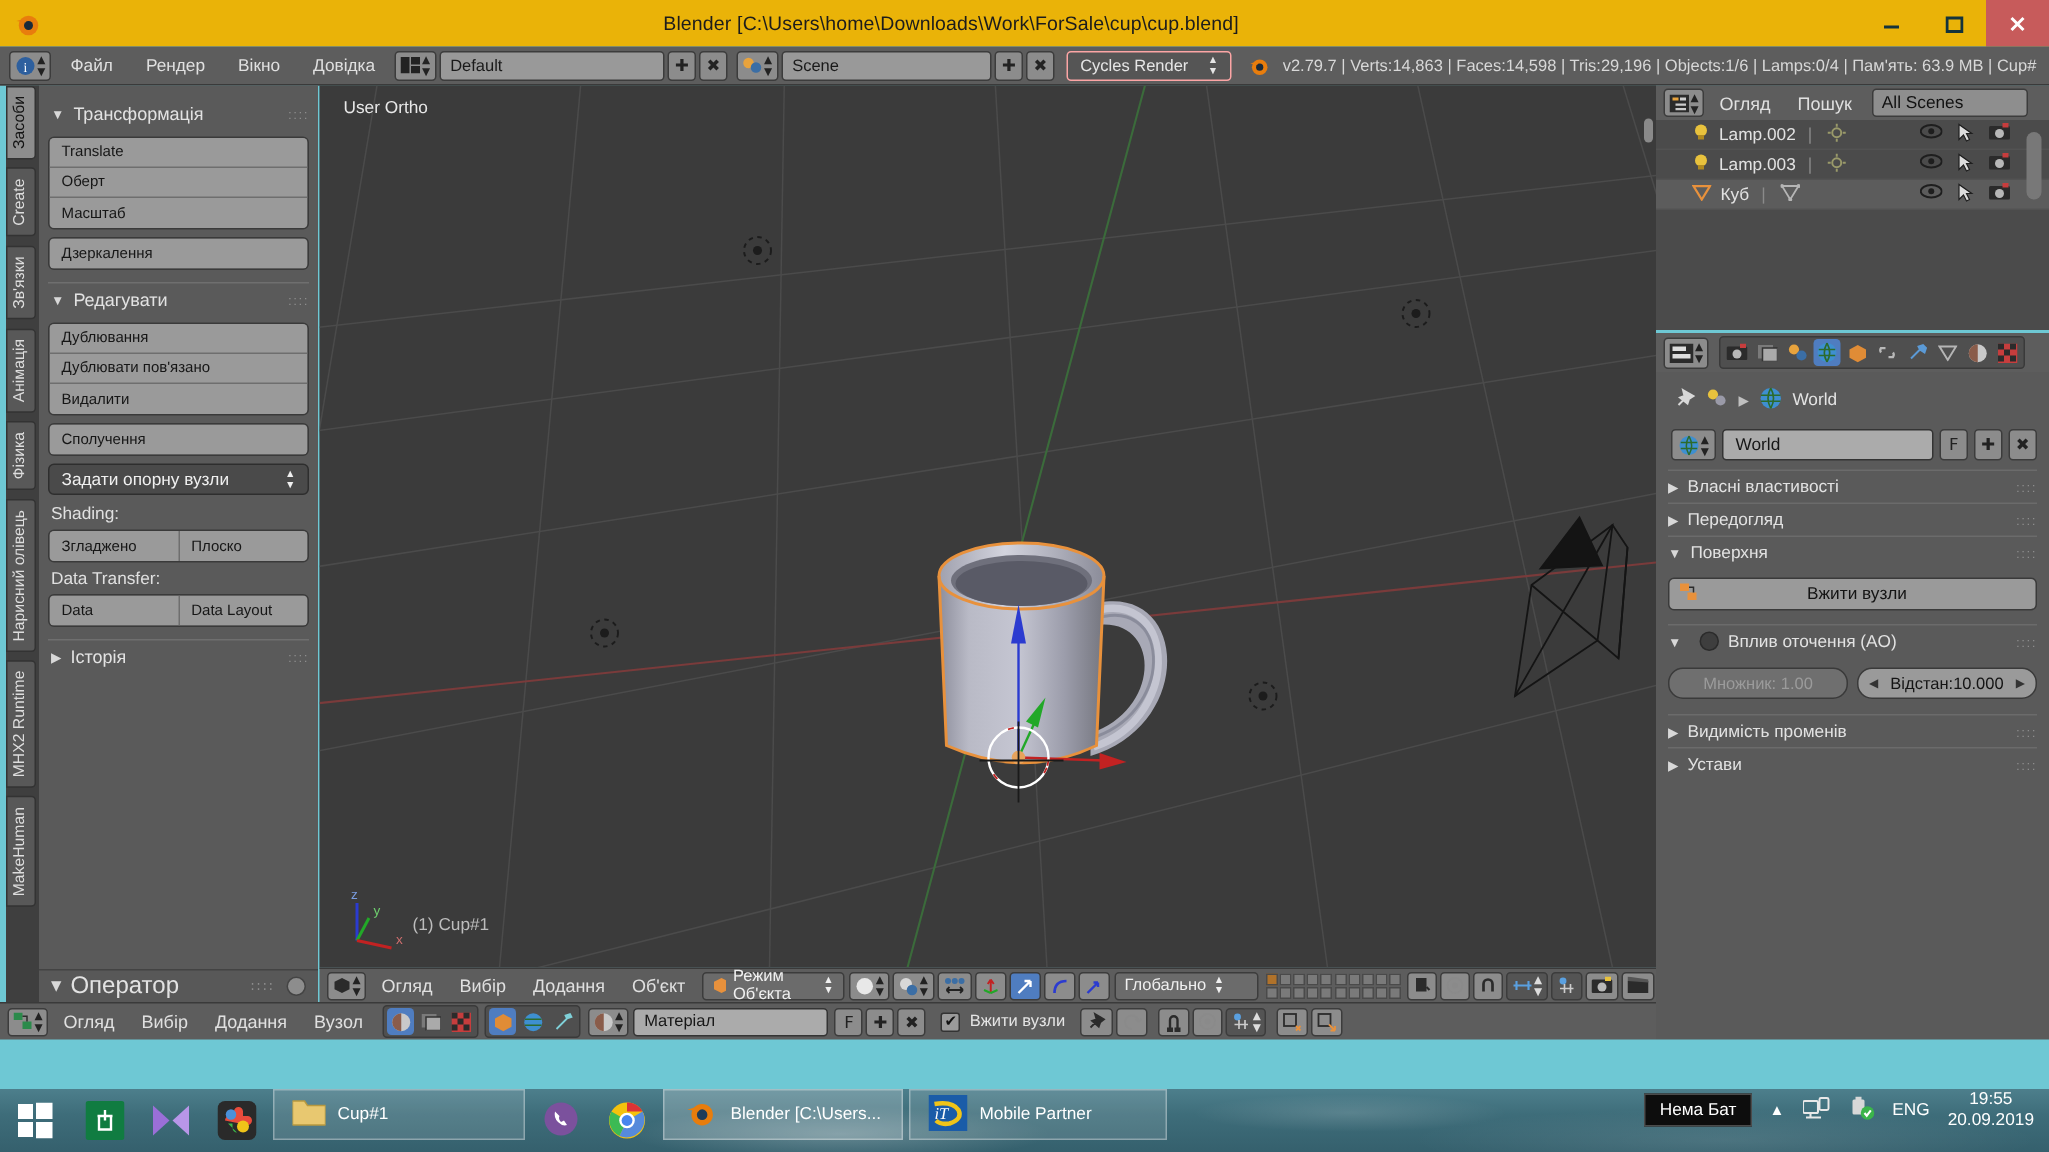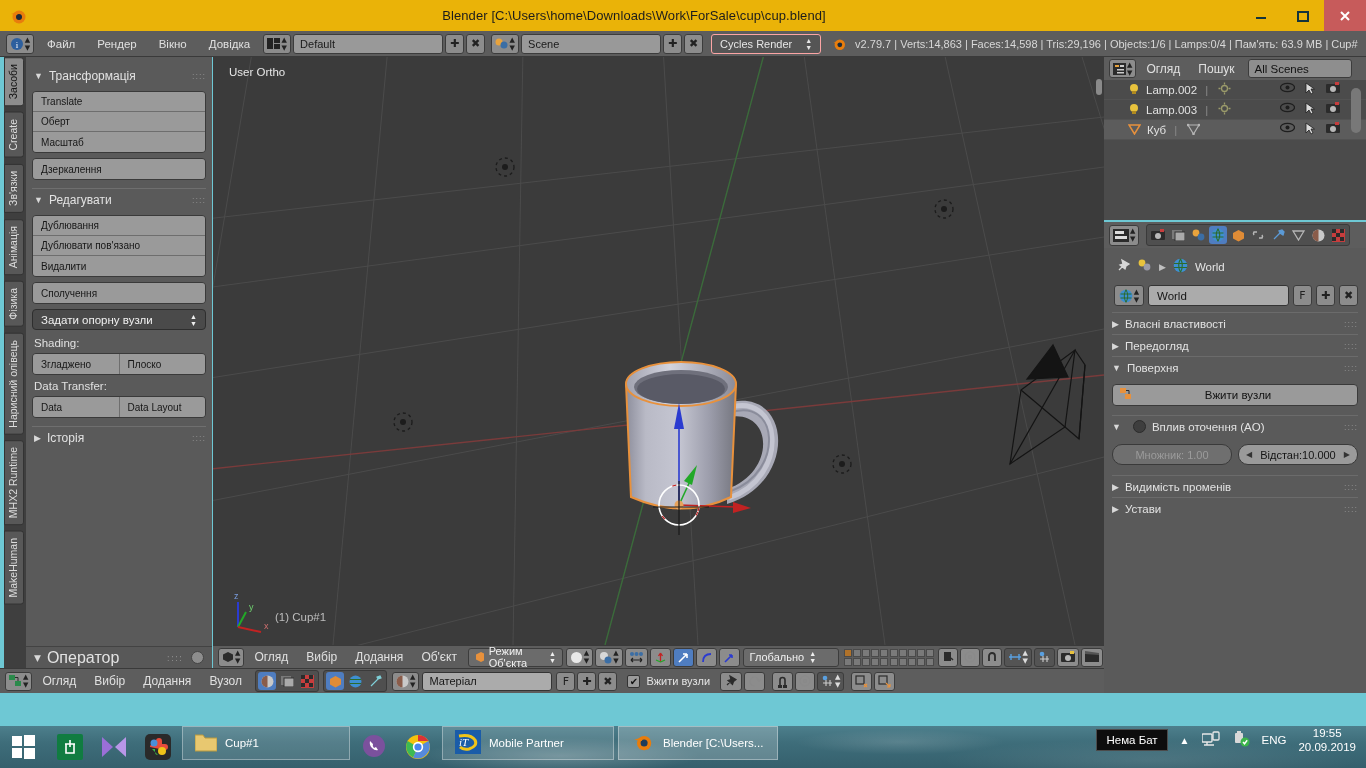--- a/index.html
+++ b/index.html
@@ -1041,39 +1041,39 @@
   <div class="tb-icon">
     <svg width="26" height="26">
         <circle cx="13" cy="13" r="12" fill="#f4c20d"></circle>
         <path d="M13 1 A12 12 0 0 1 23.4 7 L13 7 Z" fill="#db3236"></path>
         <path d="M2.6 7 A12 12 0 0 0 8 23.4 L13 13 Z" fill="#3cba54"></path>
         <path d="M23.4 7 A12 12 0 0 1 8 23.4 L13 13 Z" fill="#4885ed" opacity="0.92"></path>
         <circle cx="13" cy="13" r="5.2" fill="#fff"></circle>
         <circle cx="13" cy="13" r="3.6" fill="#4885ed"></circle>
       </svg>
   </div>
+  <div class="tb-task" style="width:160px;background:rgba(255,255,255,.22);">
+    <span>
+      <svg width="24" height="22" viewBox="0 0 20 20">
+          <circle cx="11" cy="11" r="6.5" fill="#e87d0d"></circle>
+          <circle cx="11" cy="11" r="3.2" fill="#1e3c5a"></circle>
+          <path d="M2 8 L10 5.5 L9 9 Z" fill="#e87d0d"></path>
+        </svg>
+    </span>
+    <span>Blender [C:\Users...</span>
+  </div>
   <div class="tb-task" style="width:172px;">
     <span>
       <svg width="26" height="24">
           <rect width="26" height="24" fill="#1a5ca8"></rect>
           <path d="M4 6 Q16 4 20 10 Q23 16 14 19 Q8 20 5 17" stroke="#f0c419" stroke-width="3" fill="none"></path>
           <text x="4" y="16" font-size="11" fill="#fff" font-family="serif" font-style="italic">iT</text>
         </svg>
     </span>
     <span>Mobile Partner</span>
-  </div>
-  <div class="tb-task" style="width:160px;background:rgba(255,255,255,.22);">
-    <span>
-      <svg width="24" height="22" viewBox="0 0 20 20">
-          <circle cx="11" cy="11" r="6.5" fill="#e87d0d"></circle>
-          <circle cx="11" cy="11" r="3.2" fill="#1e3c5a"></circle>
-          <path d="M2 8 L10 5.5 L9 9 Z" fill="#e87d0d"></path>
-        </svg>
-    </span>
-    <span>Blender [C:\Users...</span>
   </div>
 
   <div id="tray">
     <span id="battery-tip">Нема Бат</span>
     <span style="font-size:10px;">▲</span>
     <span>
       <svg width="18" height="16">
           <rect x="0" y="3" width="10" height="8" rx="1" fill="none" stroke="#e8e8e8" stroke-width="1.4"></rect>
           <path d="M5 11 L5 14 M2 14 L12 14" stroke="#e8e8e8" stroke-width="1.4"></path>
           <rect x="11" y="1" width="6" height="8" rx="1" fill="none" stroke="#e8e8e8" stroke-width="1.3"></rect>

